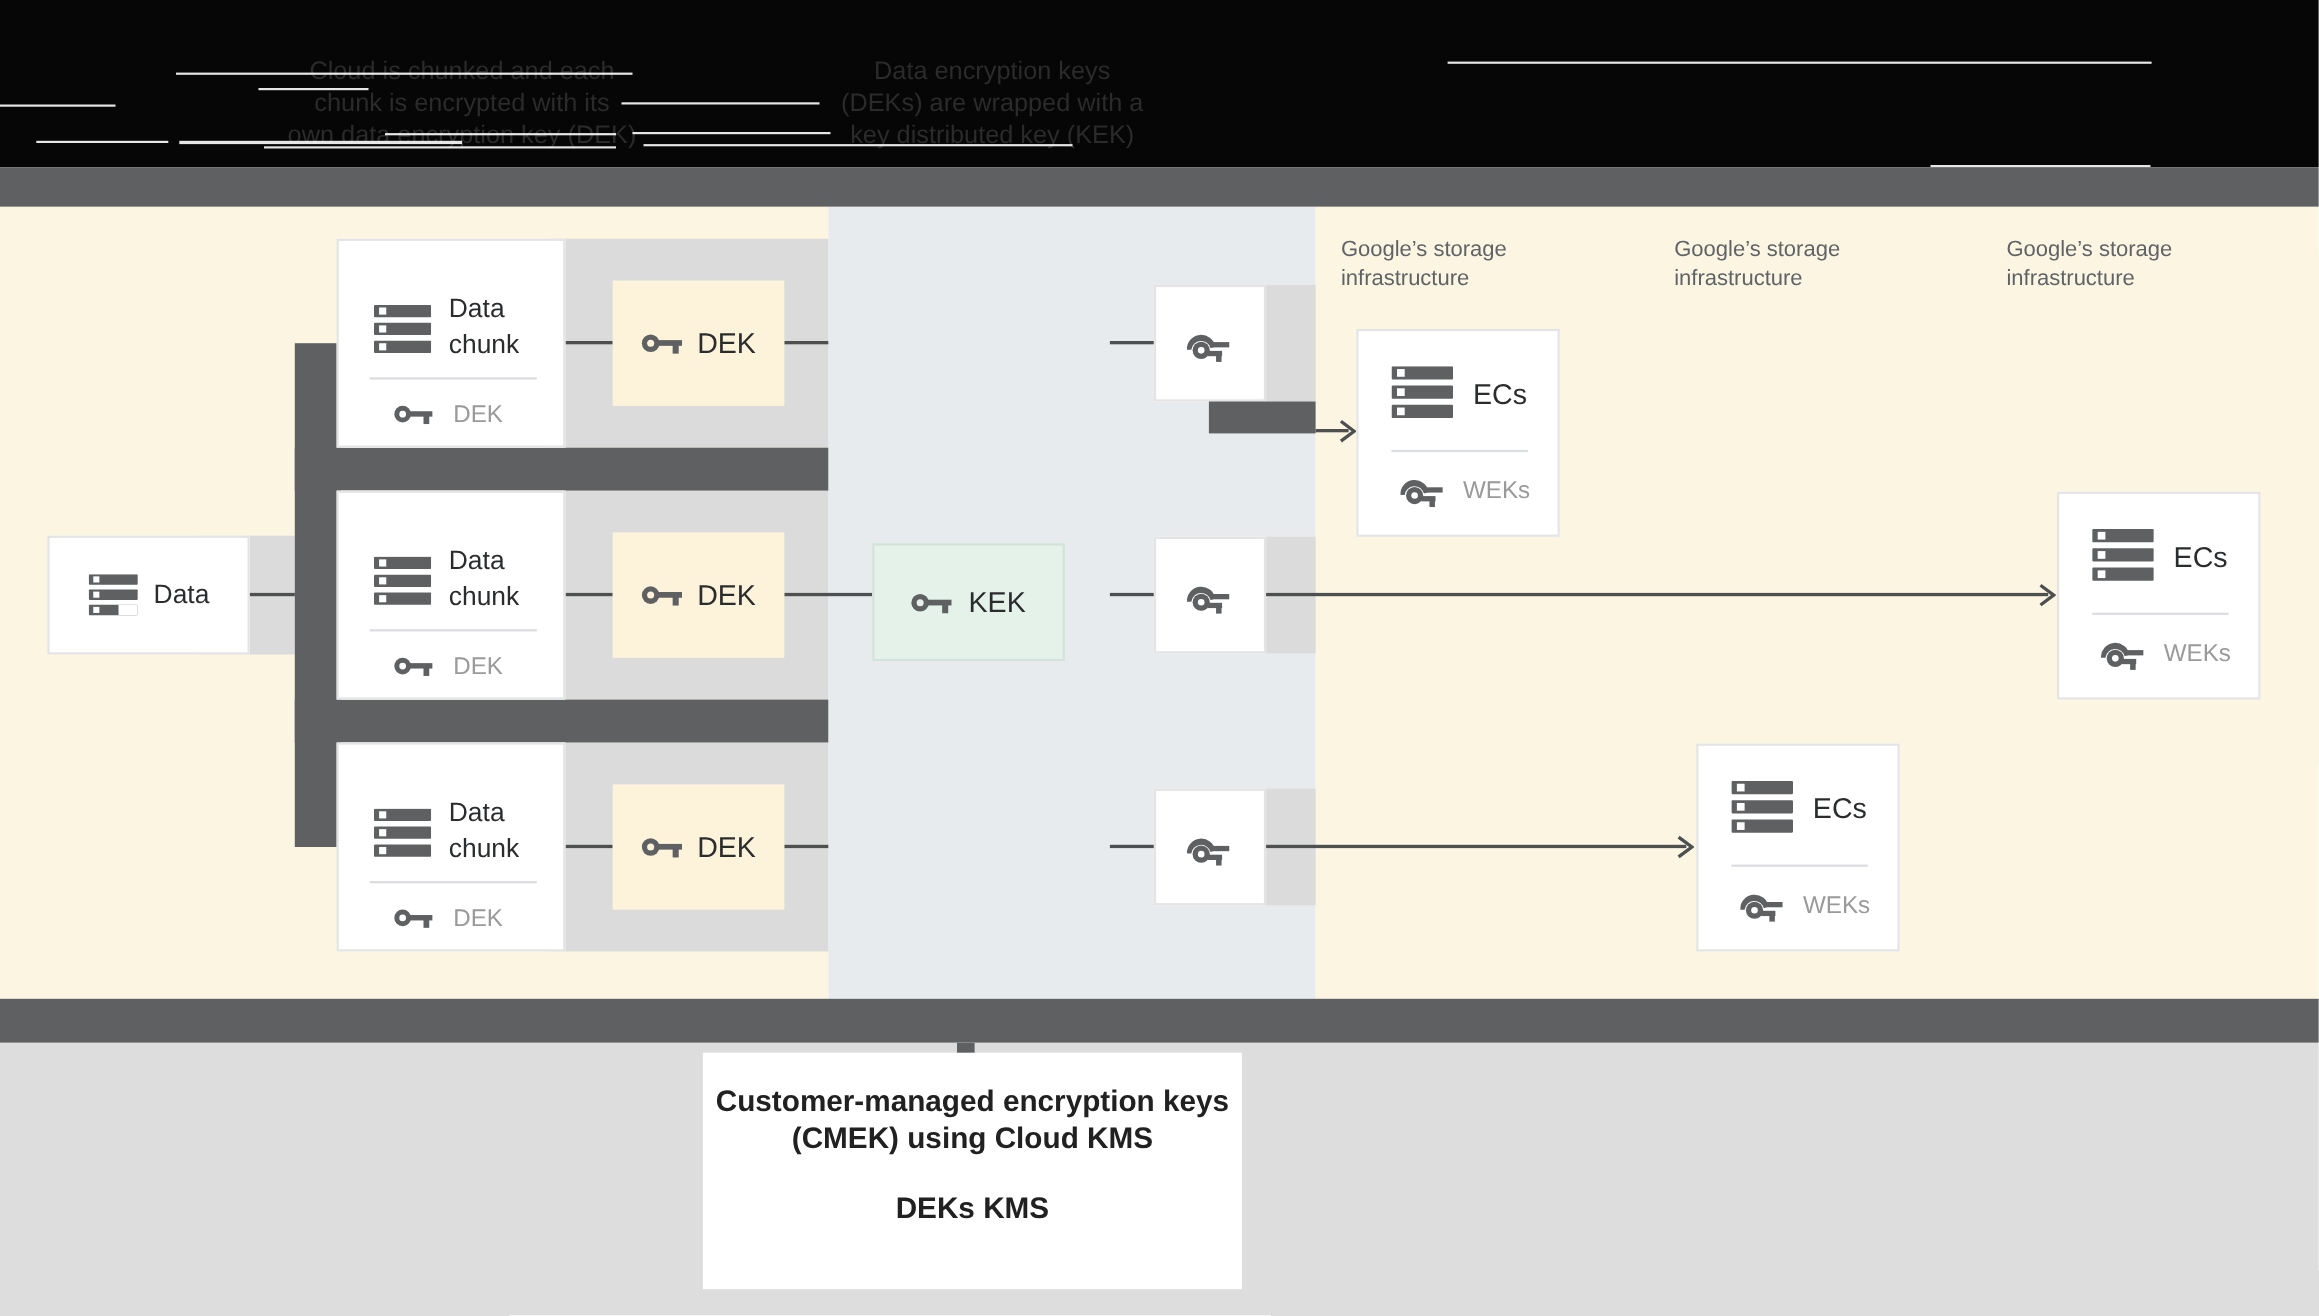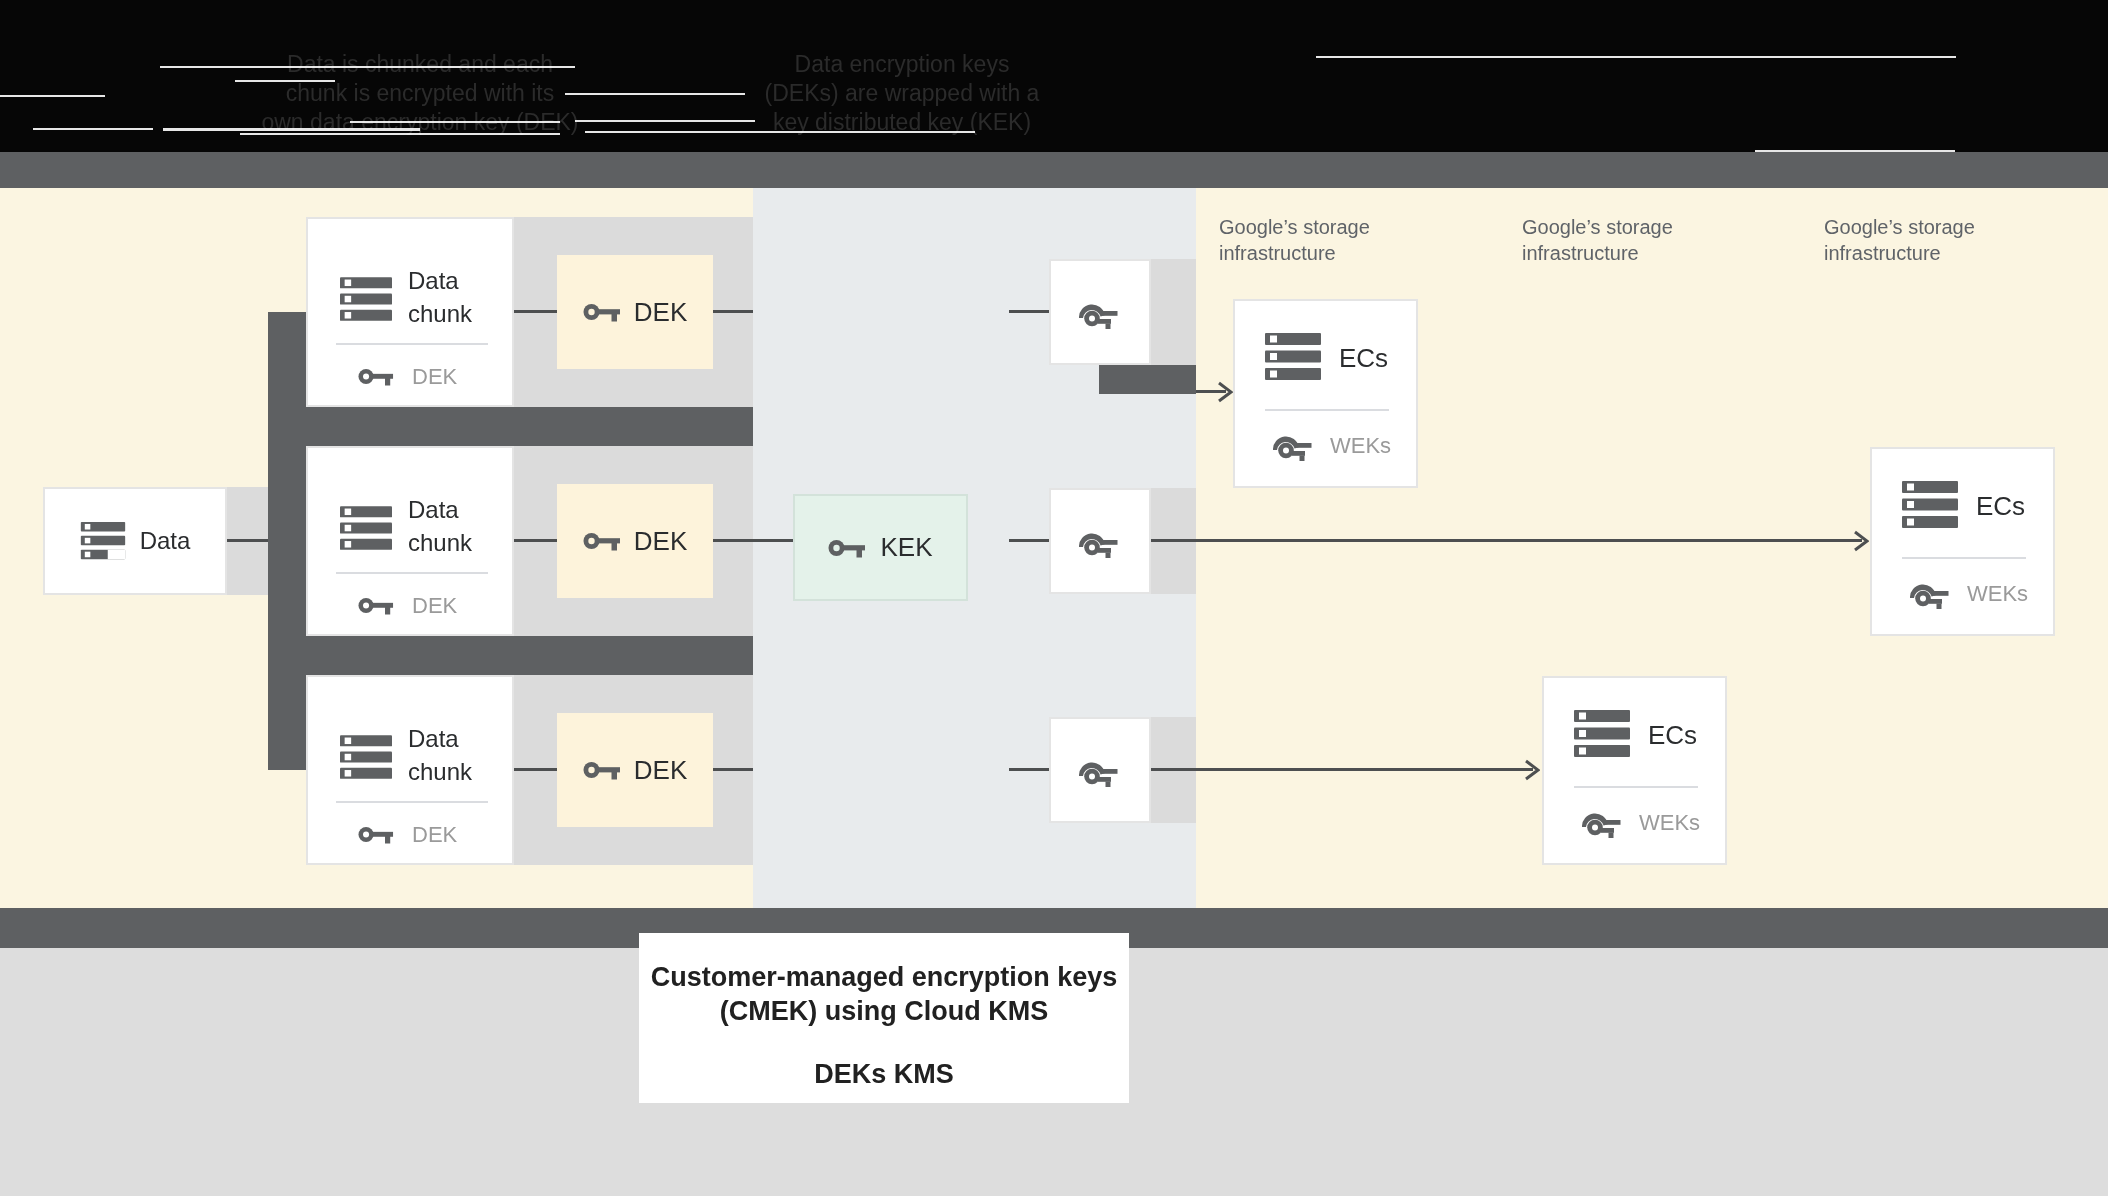--- a/index.html
+++ b/index.html
@@ -71,21 +71,21 @@
       <rect x="26.5" y="28.5" width="5" height="5.5" class="icon-fill"></rect>
     </g>
   </defs>
 </svg>
 
 <div id="stage">
 
   <div class="abs hdr" style="left:0;top:0;width:2108px;height:152px"></div>
 
   <div class="abs hstep" style="left:250px;top:50px;width:340px">
-    <div>Data is chunked and each</div>
+    <div>Cloud is chunked and each</div>
     <div>chunk is encrypted with its</div>
     <div>own data encryption key (DEK)</div>
   </div>
   <div class="abs hstep" style="left:762px;top:50px;width:280px">
     <div>Data encryption keys</div>
     <div>(DEKs) are wrapped with a</div>
     <div>key distributed key (KEK)</div>
   </div>
 
   <div class="abs hline" style="left:160px;top:66px;width:415px"></div>
@@ -349,21 +349,21 @@
           <circle cx="13" cy="23.5" r="3" class="hole-w"></circle>
         </svg>
     </span>
     <span class="abs graylbl" style="left:95px;top:132px">WEKs</span>
   </div>
 
   <div class="abs darkfill" style="left:0;top:908px;width:2108px;height:40px"></div>
   <div class="abs bottomfill" style="left:0;top:948px;width:2108px;height:248px"></div>
   <div class="abs darkfill" style="left:870px;top:948px;width:16px;height:10px"></div>
 
-  <div class="abs caption" style="left:639px;top:933px;width:490px;height:170px">
+  <div class="abs caption" style="left:639px;top:957px;width:490px;height:215px">
     <div class="abs cap-l bold" style="left:0;top:27px;width:490px">
       <div>Customer-managed encryption keys</div>
       <div>(CMEK) using Cloud KMS</div>
     </div>
     <div class="abs cap-l" style="left:0;top:124px;width:490px">
       <div class="bold">DEKs KMS</div>
     </div>
   </div>
 
 </div>

